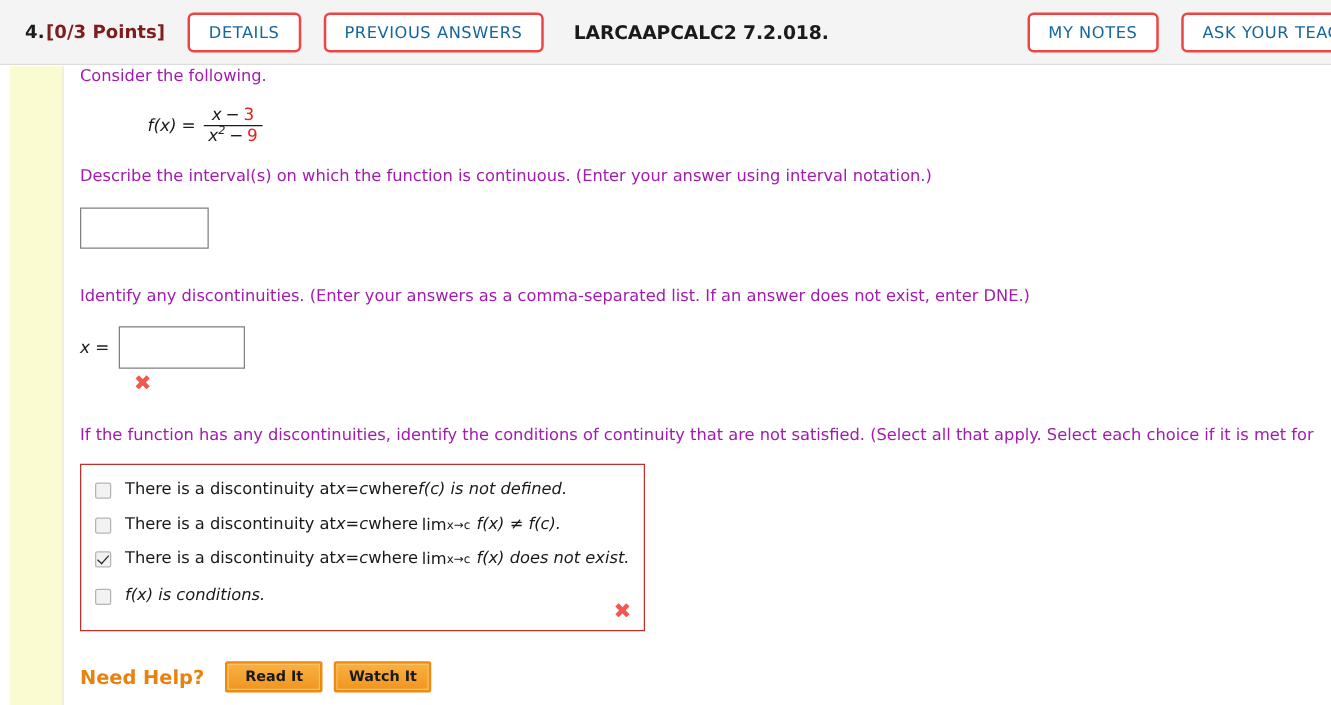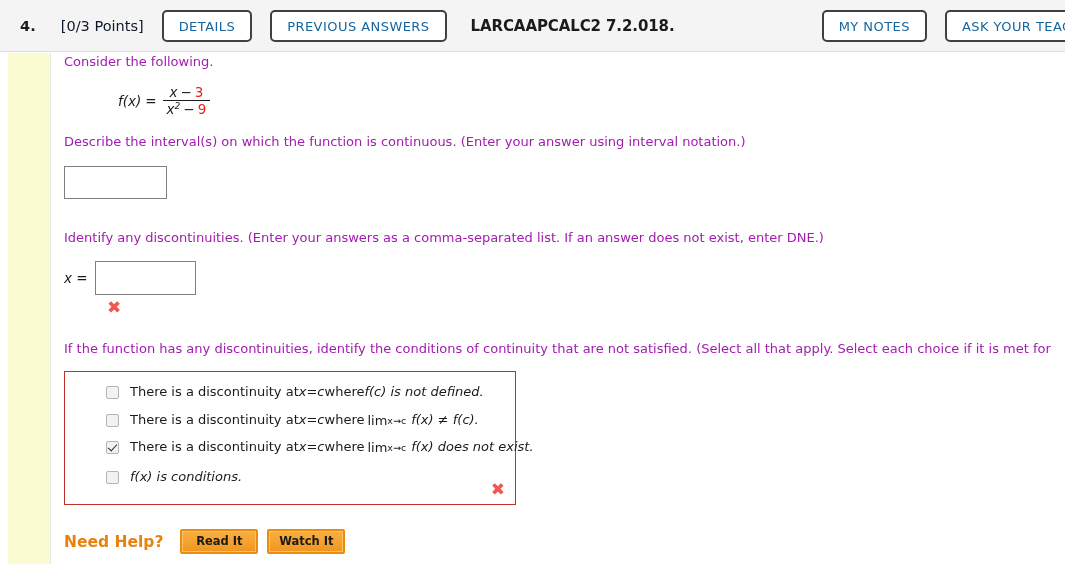--- a/index.html
+++ b/index.html
@@ -31,27 +31,27 @@
   .q-num {
     font-size: 14.5px;
     font-weight: bold;
     color: #1b1b1b;
     margin-left: 20px;
     white-space: nowrap;
     letter-spacing: .1px;
   }
   .q-points {
     font-size: 14.5px;
-    font-weight: normal;
-    color: #0f172a;
-    margin-left: 25px;
+    font-weight: bold;
+    color: #7f1d1d;
+    margin-left: 1px;
     white-space: nowrap;
   }
   .hbtn {
-    border: 2px solid #404040;
+    border: 2px solid #ef4444;
     border-radius: 5px;
     background: #ffffff;
     color: #15659c;
     font-size: 13px;
     letter-spacing: .45px;
     padding: 8px 15px 7px 15px;
     margin-left: 18px;
     cursor: pointer;
     white-space: nowrap;
     font-family: "DejaVu Sans", "Liberation Sans", sans-serif;
@@ -183,21 +183,20 @@
     width: 452px;
     margin-top: 14px;
     padding: 12px 10px 8px 11px;
     background: #ffffff;
     position: relative;
   }
   .opt {
     display: flex;
     align-items: flex-start;
     margin-bottom: 11px;
-    margin-left: 30px;
   }
   .opt:last-of-type { margin-bottom: 4px; }
   .cbx {
     width: 13px;
     height: 13px;
     border: 1px solid #b5b5b5;
     border-radius: 2px;
     background: #f2f2f2;
     margin-right: 11px;
     margin-top: 2px;

